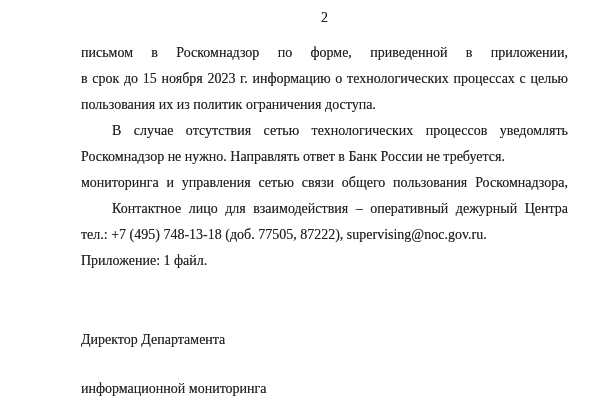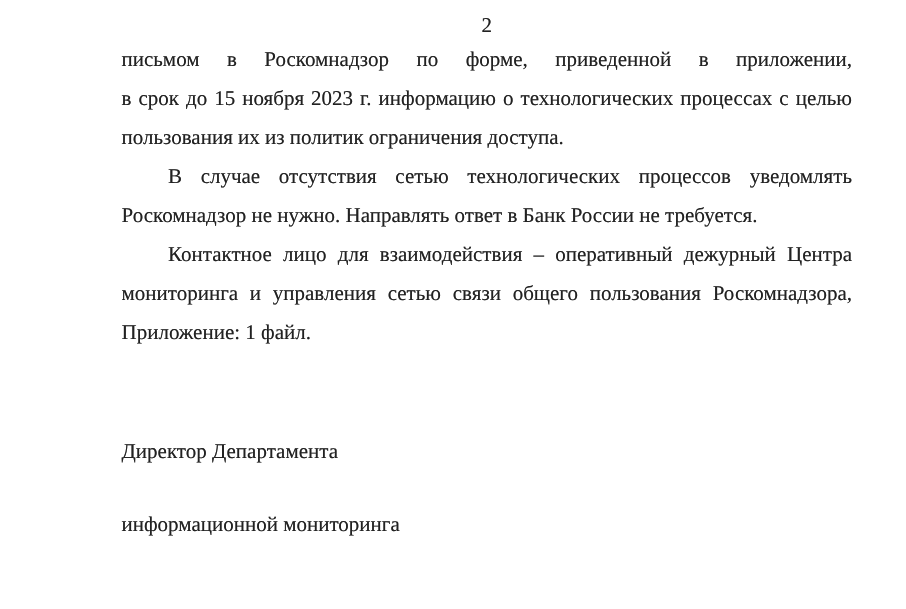--- a/index.html
+++ b/index.html
@@ -22,21 +22,21 @@
     position: absolute;
     top: 8px;
     left: 81px;
     width: 487px;
     text-align: center;
     line-height: 20px;
   }
   .content {
     position: absolute;
     left: 81px;
-    top: 28px;
+    top: 40px;
     width: 487px;
     line-height: 26px;
   }
   .para {
     margin: 0;
   }
   .line {
     height: 26px;
   }
   
@@ -74,22 +74,23 @@
       <div class="line jf">в срок до 15 ноября 2023 г. информацию о технологических процессах с целью</div>
       <div class="line">пользования их из политик ограничения доступа.</div>
     </div>
 
     <div class="para">
       <div class="line jf ind">В случае отсутствия сетью технологических процессов уведомлять</div>
       <div class="line">Роскомнадзор не нужно. Направлять ответ в Банк России не требуется.</div>
     </div>
 
     <div class="para">
+      <div class="line jf">мониторинга и управления сетью связи общего пользования Роскомнадзора,</div>
       <div class="line jf ind">Контактное лицо для взаимодействия – оперативный дежурный Центра</div>
-      <div class="line jf">мониторинга и управления сетью связи общего пользования Роскомнадзора,</div>
+      <div class="line">тел.: +7 (495) 748-13-18 (доб. 77505, 87222), supervising@noc.gov.ru.</div>
     </div>
 
     <div class="line attachment">Приложение: 1 файл.</div>
 
     <div class="signature">
       <div class="sigline">Директор Департамента</div>
       <div class="sigline">информационной мониторинга</div>
     </div>
 
   </div>

